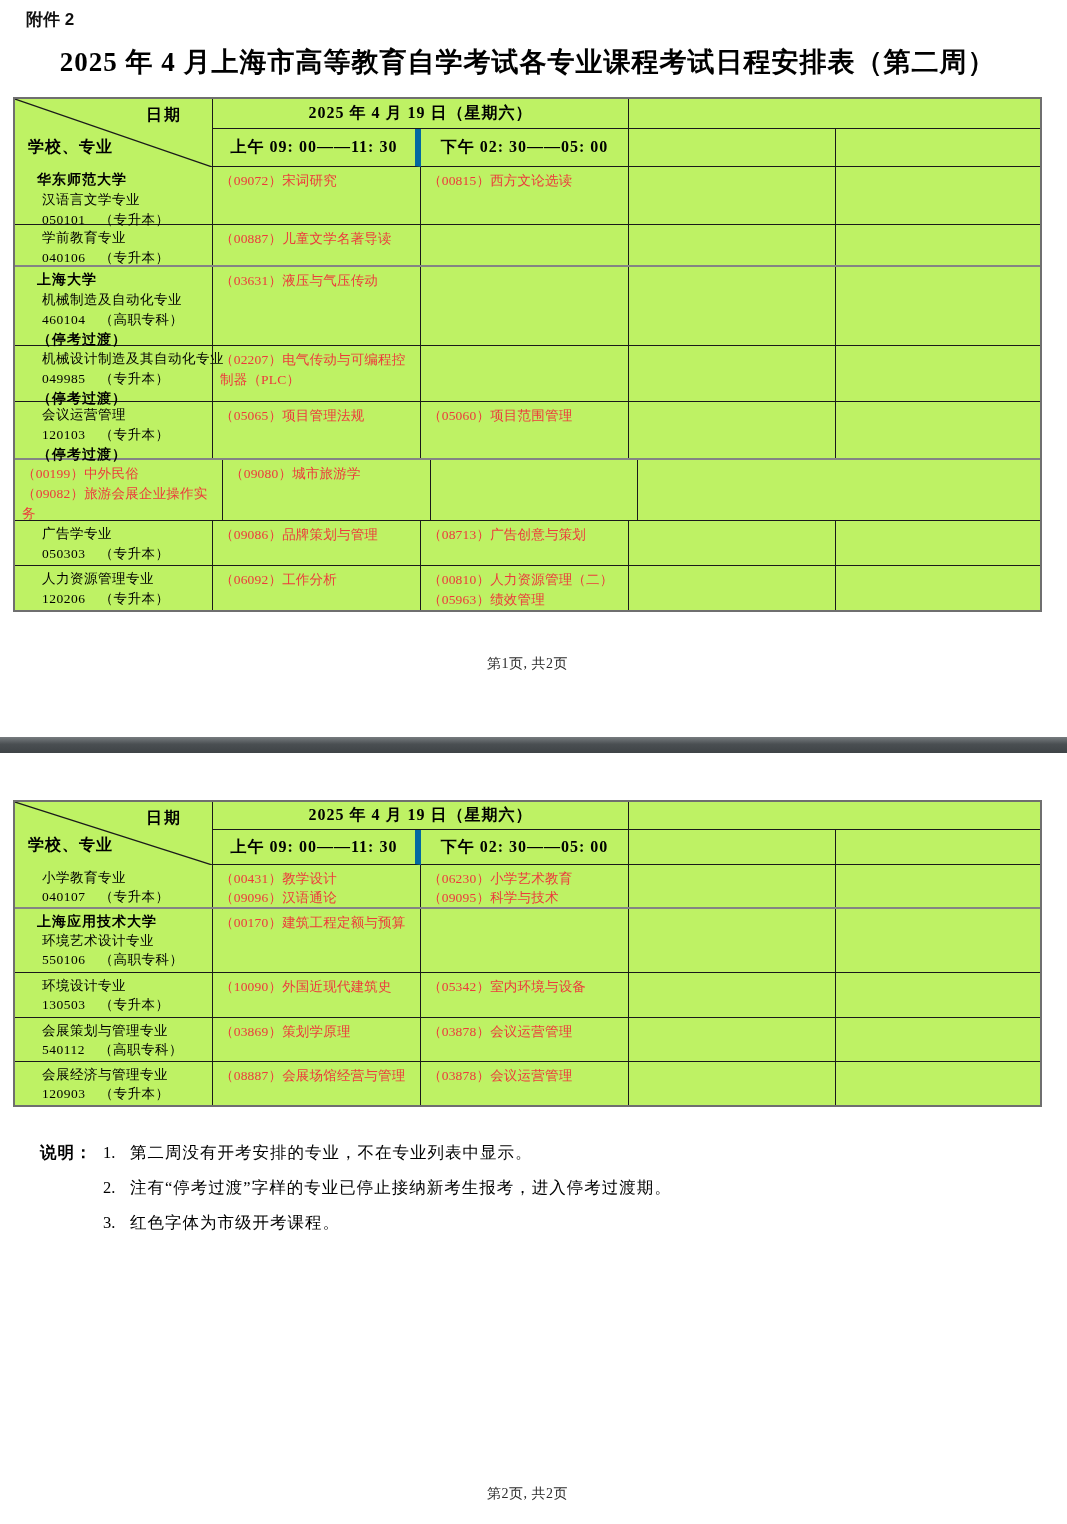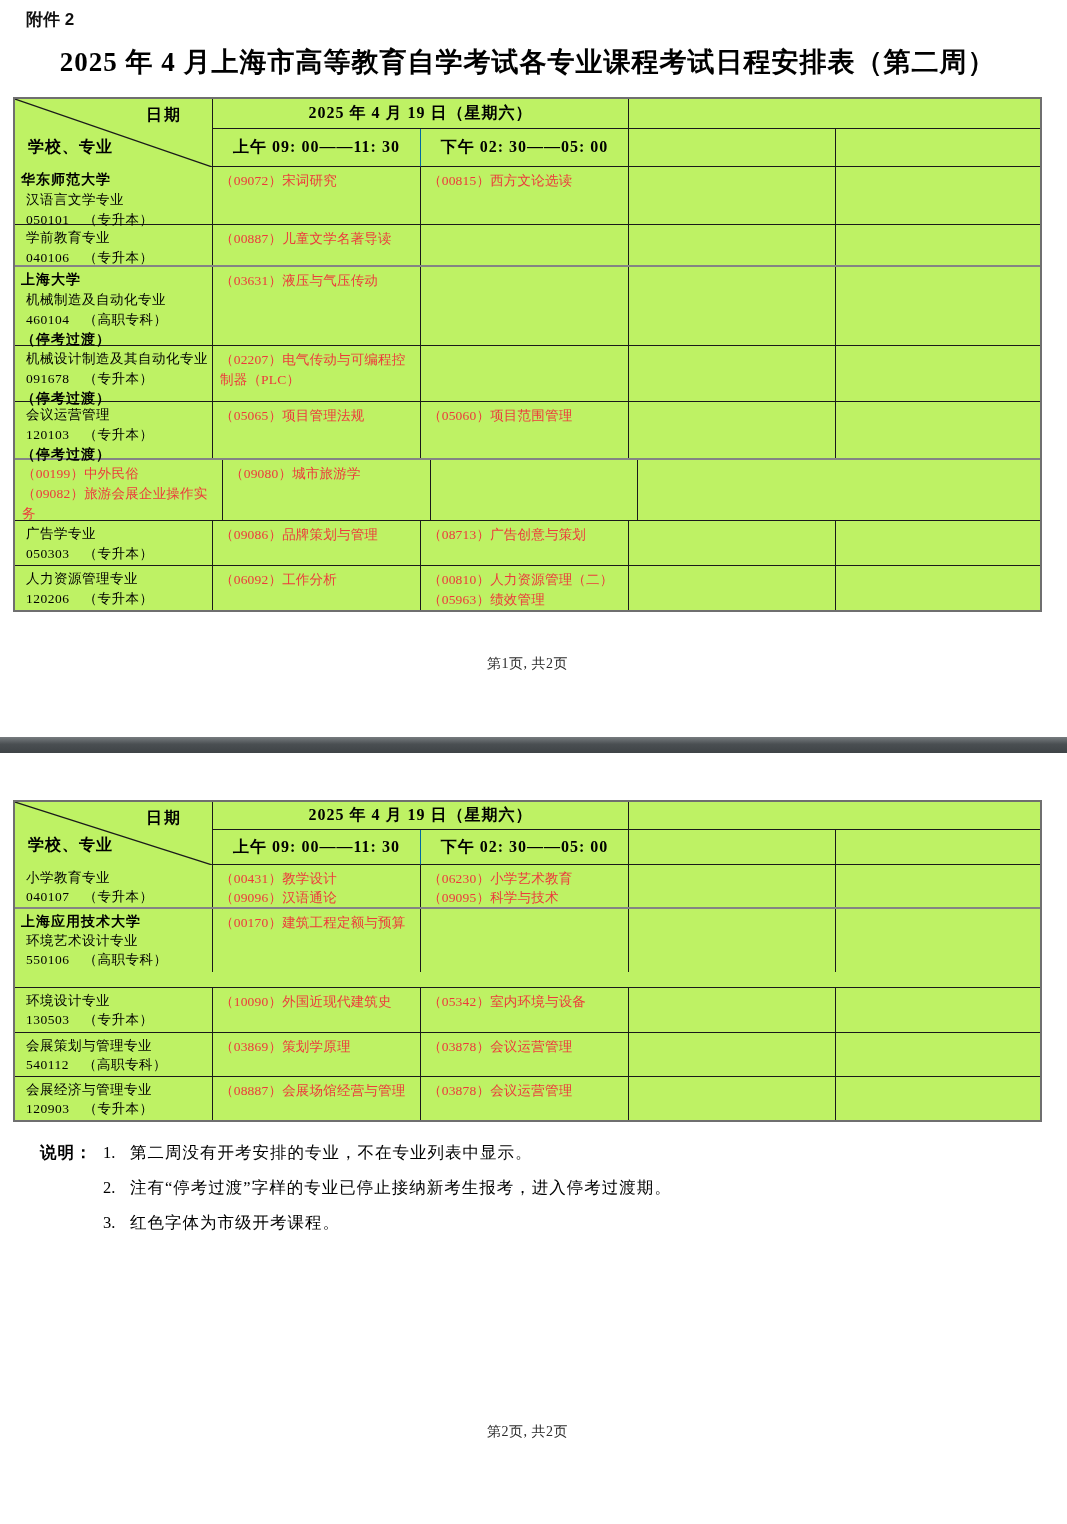--- a/index.html
+++ b/index.html
@@ -30,32 +30,32 @@
   .diag-date {
     position:absolute; top:6px; right:30px;
     font-size:16px; font-weight:bold; letter-spacing:2px;
   }
   .diag-school {
     position:absolute; bottom:9px; left:13px;
     font-size:16px; font-weight:bold; letter-spacing:1px;
   }
   .h-date  { grid-area:1/2/2/4; border-right:1px solid #1a1a1a; border-bottom:1px solid #1a1a1a; }
   .h-right { grid-area:1/4/2/6; border-bottom:1px solid #1a1a1a; }
-  .h-am    { grid-area:2/2/3/3; border-right:1px solid #0369a1; border-bottom:1px solid #1a1a1a; }
+  .h-am    { grid-area:2/2/3/3; border-right:6px solid #0369a1; border-bottom:1px solid #1a1a1a; }
   .h-pm    { grid-area:2/3/3/4; border-right:1px solid #1a1a1a; border-bottom:1px solid #1a1a1a; }
   .h-e1    { grid-area:2/4/3/5; border-right:1px solid #1a1a1a; border-bottom:1px solid #1a1a1a; }
   .h-e2    { grid-area:2/5/3/6; border-bottom:1px solid #1a1a1a; }
   .h-center { display:flex; align-items:center; justify-content:center;
               font-size:16px; font-weight:bold; letter-spacing:1px; }
   
   .trow { display:flex; box-sizing:border-box; }
   .trow + .trow { border-top:1px solid #1a1a1a; }
   .trow.group { border-top:2px solid #848484; }
   .trow > div { box-sizing:border-box; }
-  .c-school { width:198px; border-right:1px solid #1a1a1a; padding-top:3px; }
+  .c-school { width:198px; border-right:1px solid #1a1a1a; padding-top:3px;padding-left:16px; }
   .c-am     { width:208px; border-right:1px solid #1a1a1a; padding-top:4px; }
   .c-pm     { width:208px; border-right:1px solid #1a1a1a; padding-top:4px; }
   .c-e1     { width:207px; border-right:1px solid #1a1a1a; }
   .c-e2     { width:204px; }
   .s-line { font-size:13.5px; letter-spacing:0.5px; line-height:20px;
             padding-left:11px; white-space:nowrap; }
   .s-line.b { font-weight:bold; font-size:14px; padding-left:6px; letter-spacing:1px; }
   .c-line { font-size:13.5px; letter-spacing:0.2px; line-height:20px;
             padding:0 3px 0 7px; color:#ed3a3c; }
   .t2 .s-line, .t2 .c-line { line-height:19px; }
@@ -141,21 +141,21 @@
           <div class="c-am">
             <div class="c-line">（03631）液压与气压传动</div>
           </div>
           <div class="c-pm"></div>
           <div class="c-e1"></div>
           <div class="c-e2"></div>
         </div>
         <div class="trow" style="height: 56px;">
           <div class="c-school">
             <div class="s-line">机械设计制造及其自动化专业</div>
-            <div class="s-line">091678　（专升本）</div>
+            <div class="s-line">049985　（专升本）</div>
             <div class="s-line b">（停考过渡）</div>
           </div>
           <div class="c-am">
             <div class="c-line">（02207）电气传动与可编程控制器（PLC）</div>
           </div>
           <div class="c-pm"></div>
           <div class="c-e1"></div>
           <div class="c-e2"></div>
         </div>
         <div class="trow" style="height: 57px;">
@@ -259,21 +259,21 @@
             <div class="s-line">环境艺术设计专业</div>
             <div class="s-line">550106　（高职专科）</div>
           </div>
           <div class="c-am">
             <div class="c-line">（00170）建筑工程定额与预算</div>
           </div>
           <div class="c-pm"></div>
           <div class="c-e1"></div>
           <div class="c-e2"></div>
         </div>
-        <div class="trow" style="height: 45px; margin-top: 15px;">
+        <div class="trow" style="height: 45px;">
           <div class="c-school">
             <div class="s-line">环境设计专业</div>
             <div class="s-line">130503　（专升本）</div>
           </div>
           <div class="c-am">
             <div class="c-line">（10090）外国近现代建筑史</div>
           </div>
           <div class="c-pm">
             <div class="c-line">（05342）室内环境与设备</div>
           </div>
@@ -324,15 +324,15 @@
           <span class="note-text">注有“停考过渡”字样的专业已停止接纳新考生报考，进入停考过渡期。</span>
         </div>
         <div class="note-item">
           <span class="note-num">3.</span>
           <span class="note-text">红色字体为市级开考课程。</span>
         </div>
       </div>
     </div>
   </div>
 
-  <div class="page-footer" style="top:1423px;">第2页, 共2页</div>
+  <div class="page-footer" style="top:1485px;">第2页, 共2页</div>
 
 </div>
 
 </body></html>

